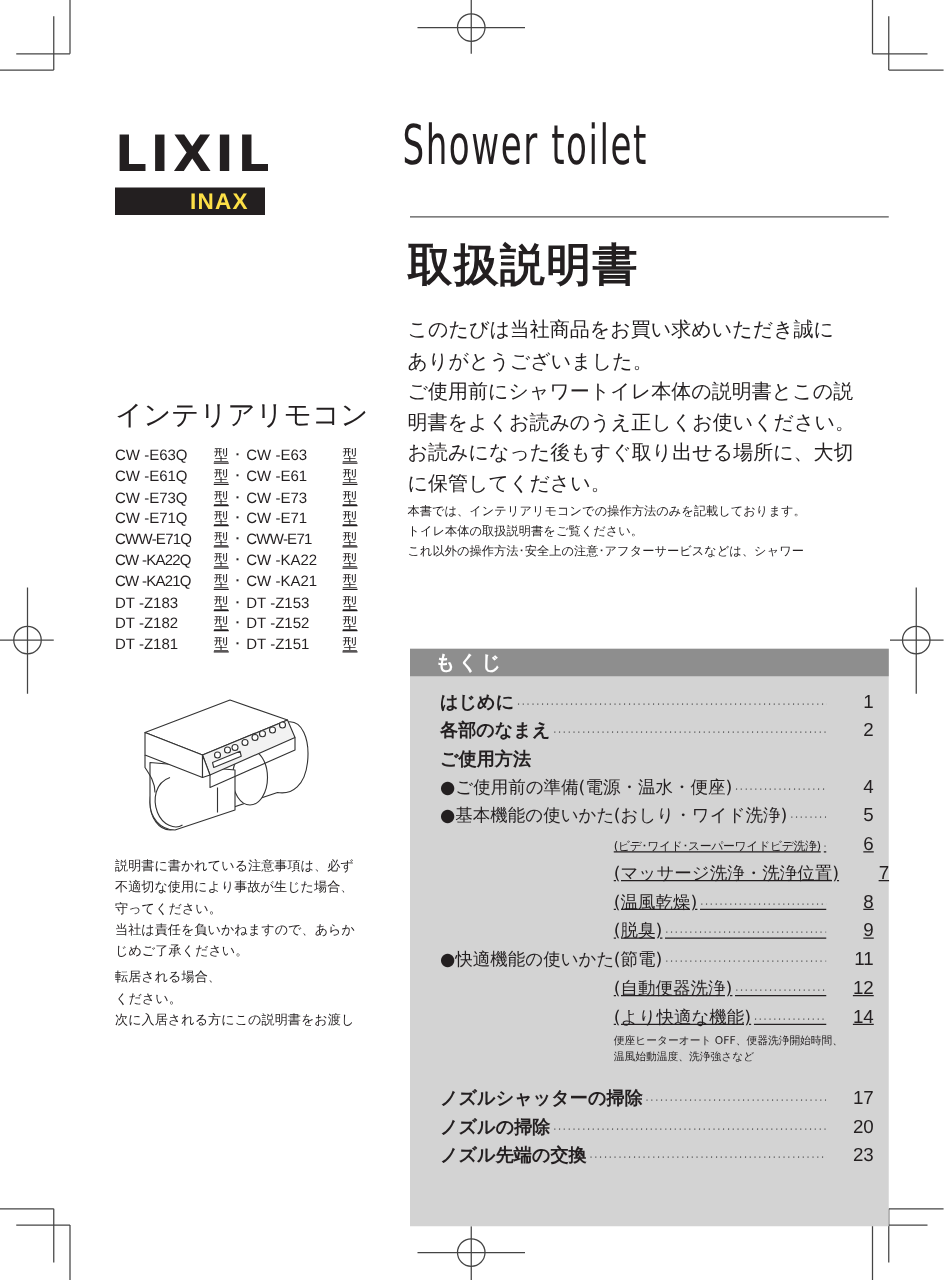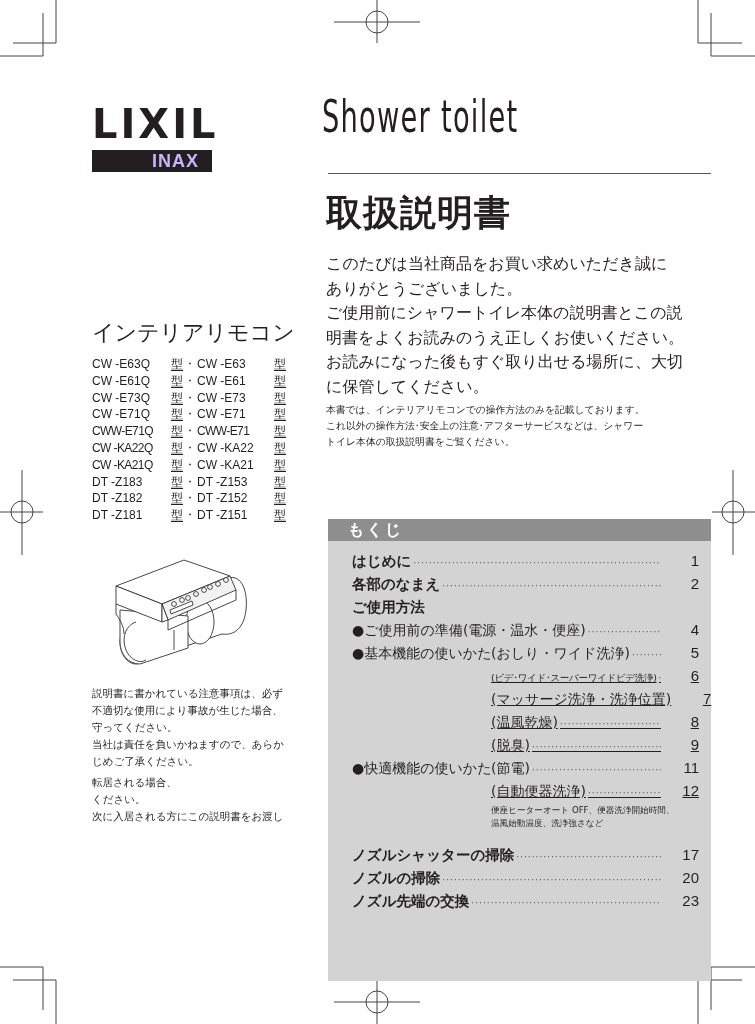--- a/index.html
+++ b/index.html
@@ -5,21 +5,21 @@
   * { box-sizing: border-box; margin: 0; padding: 0; }
   html, body { width: 755px; height: 1024px; background: #ffffff; overflow: hidden; }
   body { position: relative; font-family: "DejaVu Sans", "Liberation Sans", sans-serif; color: #231f20; }
 
   .abs { position: absolute; }
   .cropmarks { position: absolute; left: 0; top: 0; width: 755px; height: 1024px; pointer-events: none; }
 
   
   .logo { left: 92px; top: 92px; width: 120px; margin-top: 12px; }
   .logo-lixil { font-family: "DejaVu Sans", sans-serif; font-weight: bold; font-size: 40px; letter-spacing: 3px; line-height: 40px; color: #231f20; }
-  .logo-inax { margin-top: 6px; width: 120px; height: 22px; background: #231f20; color: #c4b5fd; text-align: center; font-family: "Liberation Sans", sans-serif; font-weight: bold; font-size: 18px; line-height: 22px; letter-spacing: 1px; padding-left: 47px; }
+  .logo-inax { margin-top: 6px; width: 120px; height: 22px; background: #231f20; color: #fde047; text-align: center; font-family: "Liberation Sans", sans-serif; font-weight: bold; font-size: 18px; line-height: 22px; letter-spacing: 1px; padding-left: 47px; }
 
   
   .brand-title { left: 322px; top: 84px; font-family: "DejaVu Sans", sans-serif; font-size: 44px; letter-spacing: 2px; transform: scaleX(0.62); transform-origin: left top; color: #231f20; font-weight: normal; line-height: 66px; white-space: nowrap; }
   .rule { left: 328px; top: 173px; width: 383px; height: 1px; background: #555; }
   .doc-title { left: 326px; top: 190px; font-size: 36px; font-weight: bold; color: #231f20; line-height: 46px; letter-spacing: 1px; }
 
   .intro { left: 326px; top: 252px; width: 350px; font-size: 16px; line-height: 24.6px; color: #231f20; }
   .intro p { white-space: nowrap; }
   .note { left: 326px; top: 402px; width: 360px; font-size: 9.8px; line-height: 16px; color: #231f20; }
   .note p { white-space: nowrap; }
@@ -115,22 +115,22 @@
   <p>このたびは当社商品をお買い求めいただき誠に</p>
   <p>ありがとうございました。</p>
   <p>ご使用前にシャワートイレ本体の説明書とこの説</p>
   <p>明書をよくお読みのうえ正しくお使いください。</p>
   <p>お読みになった後もすぐ取り出せる場所に、大切</p>
   <p>に保管してください。</p>
 </div>
 
 <div class="abs note">
   <p>本書では、インテリアリモコンでの操作方法のみを記載しております。</p>
+  <p>トイレ本体の取扱説明書をご覧ください。</p>
   <p>これ以外の操作方法･安全上の注意･アフターサービスなどは、シャワー</p>
-  <p>トイレ本体の取扱説明書をご覧ください。</p>
 </div>
 
 <div class="abs product-title">インテリアリモコン</div>
 <div class="abs models">
   <div class="model-row">
       <span class="m-a">CW -E63Q</span>
       <span class="m-t">型</span>
       <span class="m-sep">･</span>
       <span class="m-b">CW -E63</span>
       <span class="m-t">型</span>
@@ -300,20 +300,25 @@
         <span class="group">●快適機能の使いかた</span>
         <span class="sub">(節電)</span>
         <span class="dots"></span>
         <span class="page">11</span>
       </div>
     <div class="toc-row indent">
         <span class="sub">(自動便器洗浄)</span>
         <span class="dots"></span>
         <span class="page">12</span>
       </div>
+    <div class="toc-row indent">
+        <span class="sub">(より快適な機能)</span>
+        <span class="dots"></span>
+        <span class="page">14</span>
+      </div>
     <div class="toc-note">
       <div>便座ヒーターオート OFF、便器洗浄開始時間、</div>
       <div>温風始動温度、洗浄強さなど</div>
     </div>
     <div class="toc-gap"></div>
     <div class="toc-row big">
         <span class="label">ノズルシャッターの掃除</span>
         <span class="dots"></span>
         <span class="page">17</span>
       </div>

